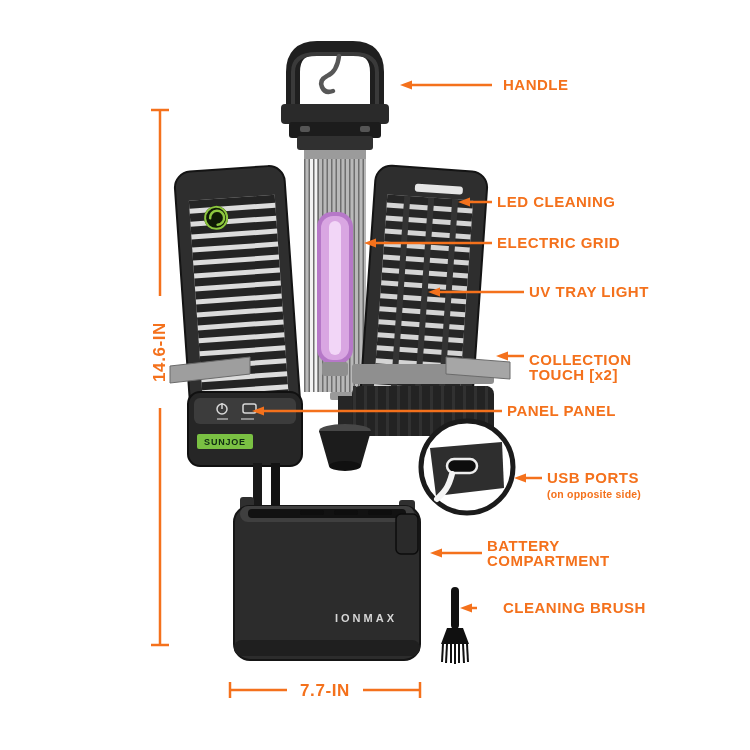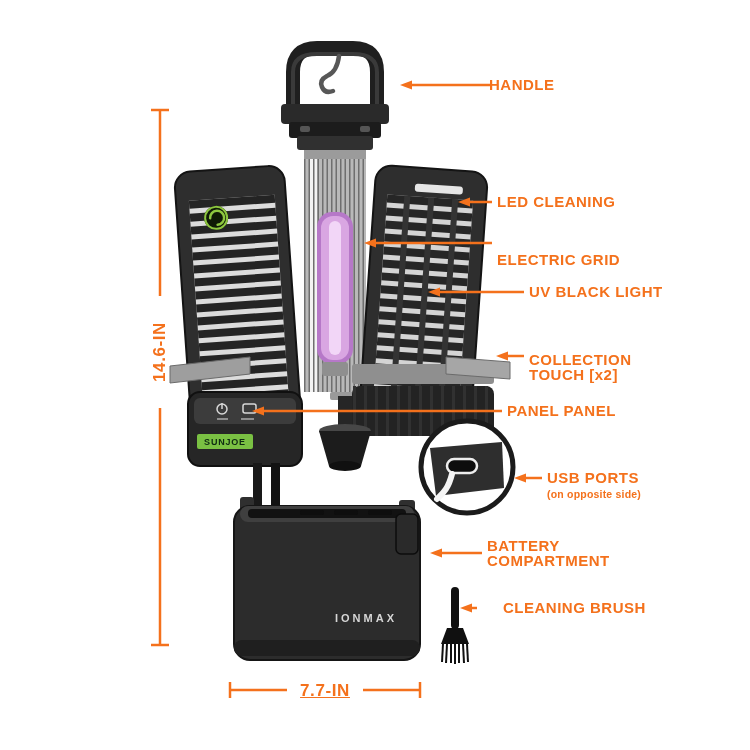--- a/index.html
+++ b/index.html
@@ -192,31 +192,31 @@
         <line x1="441" y1="553" x2="482" y2="553"></line>
           <polygon points="430,553 442,548.5 442,557.5" stroke="none"></polygon>
       </g>
       <g>
         <line x1="471" y1="608" x2="477" y2="608"></line>
           <polygon points="460,608 472,603.5 472,612.5" stroke="none"></polygon>
       </g>
     </g>
   </svg>
 
-  <div class="label" style="left:489px;top:77px;">
+  <div class="label" style="left:503px;top:77px;">
       <span class="line">HANDLE</span>
     </div>
   <div class="label" style="left:497px;top:194px;">
       <span class="line">LED CLEANING</span>
     </div>
-  <div class="label" style="left:497px;top:235px;margin-top:17px;">
+  <div class="label" style="left:497px;top:235px;">
       <span class="line">ELECTRIC GRID</span>
     </div>
   <div class="label" style="left:529px;top:284px;">
-      <span class="line">UV BLACK LIGHT</span>
+      <span class="line">UV TRAY LIGHT</span>
     </div>
   <div class="label" style="left:529px;top:352px;">
     <span class="line">COLLECTION</span>
     <span class="line">TOUCH [x2]</span>
   </div>
   <div class="label" style="left:507px;top:403px;">
       <span class="line">PANEL PANEL</span>
     </div>
   <div class="label" style="left:547px;top:470px;">
     <span class="line">USB PORTS</span>
@@ -224,15 +224,15 @@
   </div>
   <div class="label" style="left:487px;top:538px;">
     <span class="line">BATTERY</span>
     <span class="line">COMPARTMENT</span>
   </div>
   <div class="label" style="left:482px;top:600px;margin-left:21px;">
       <span class="line">CLEANING BRUSH</span>
     </div>
 
   <div class="dim vertical" style="left:160px;top:352px;">14.6-IN</div>
-  <div class="dim horizontal" style="left:287px;top:681px;width:76px;text-decoration:underline;">7.7-IN</div>
+  <div class="dim horizontal" style="left:287px;top:681px;width:76px;">7.7-IN</div>
 
 </div>
 
 </body></html>

